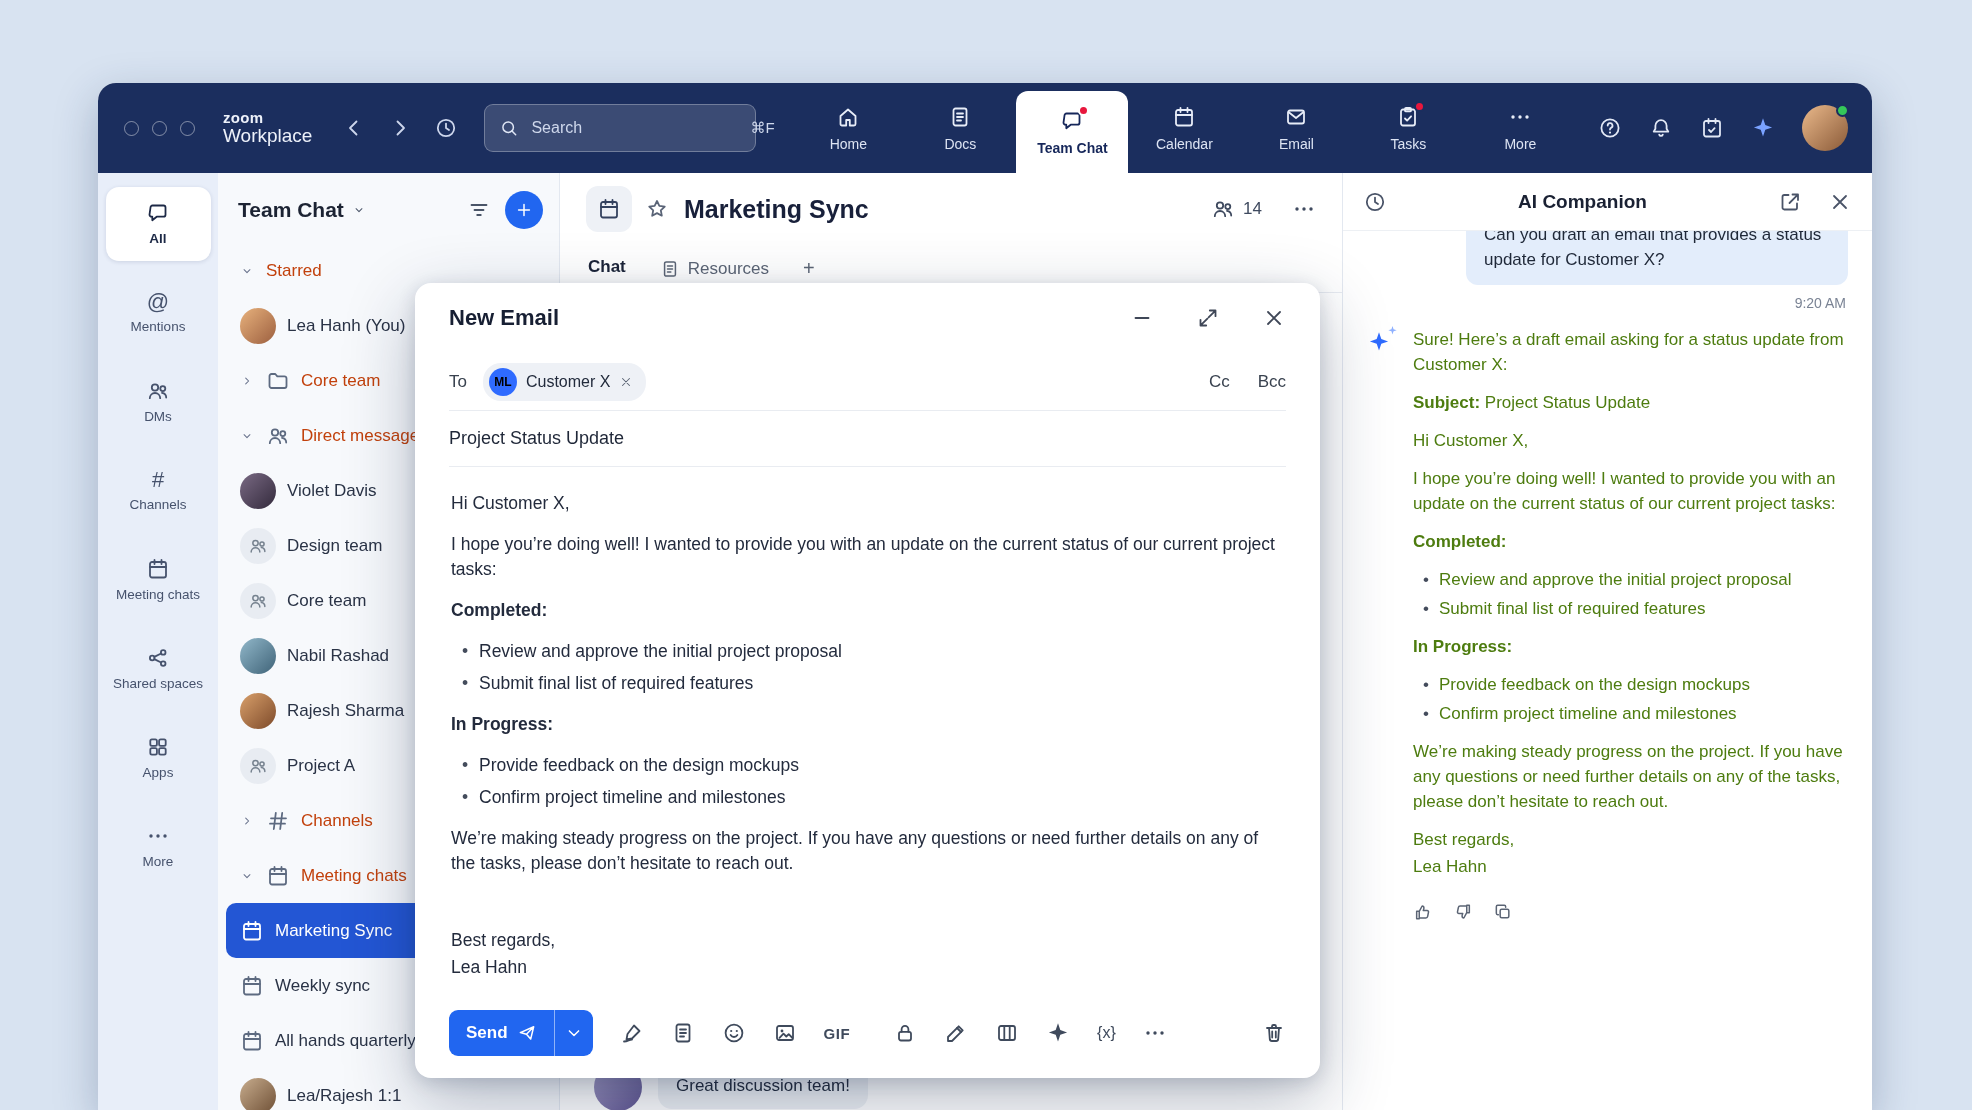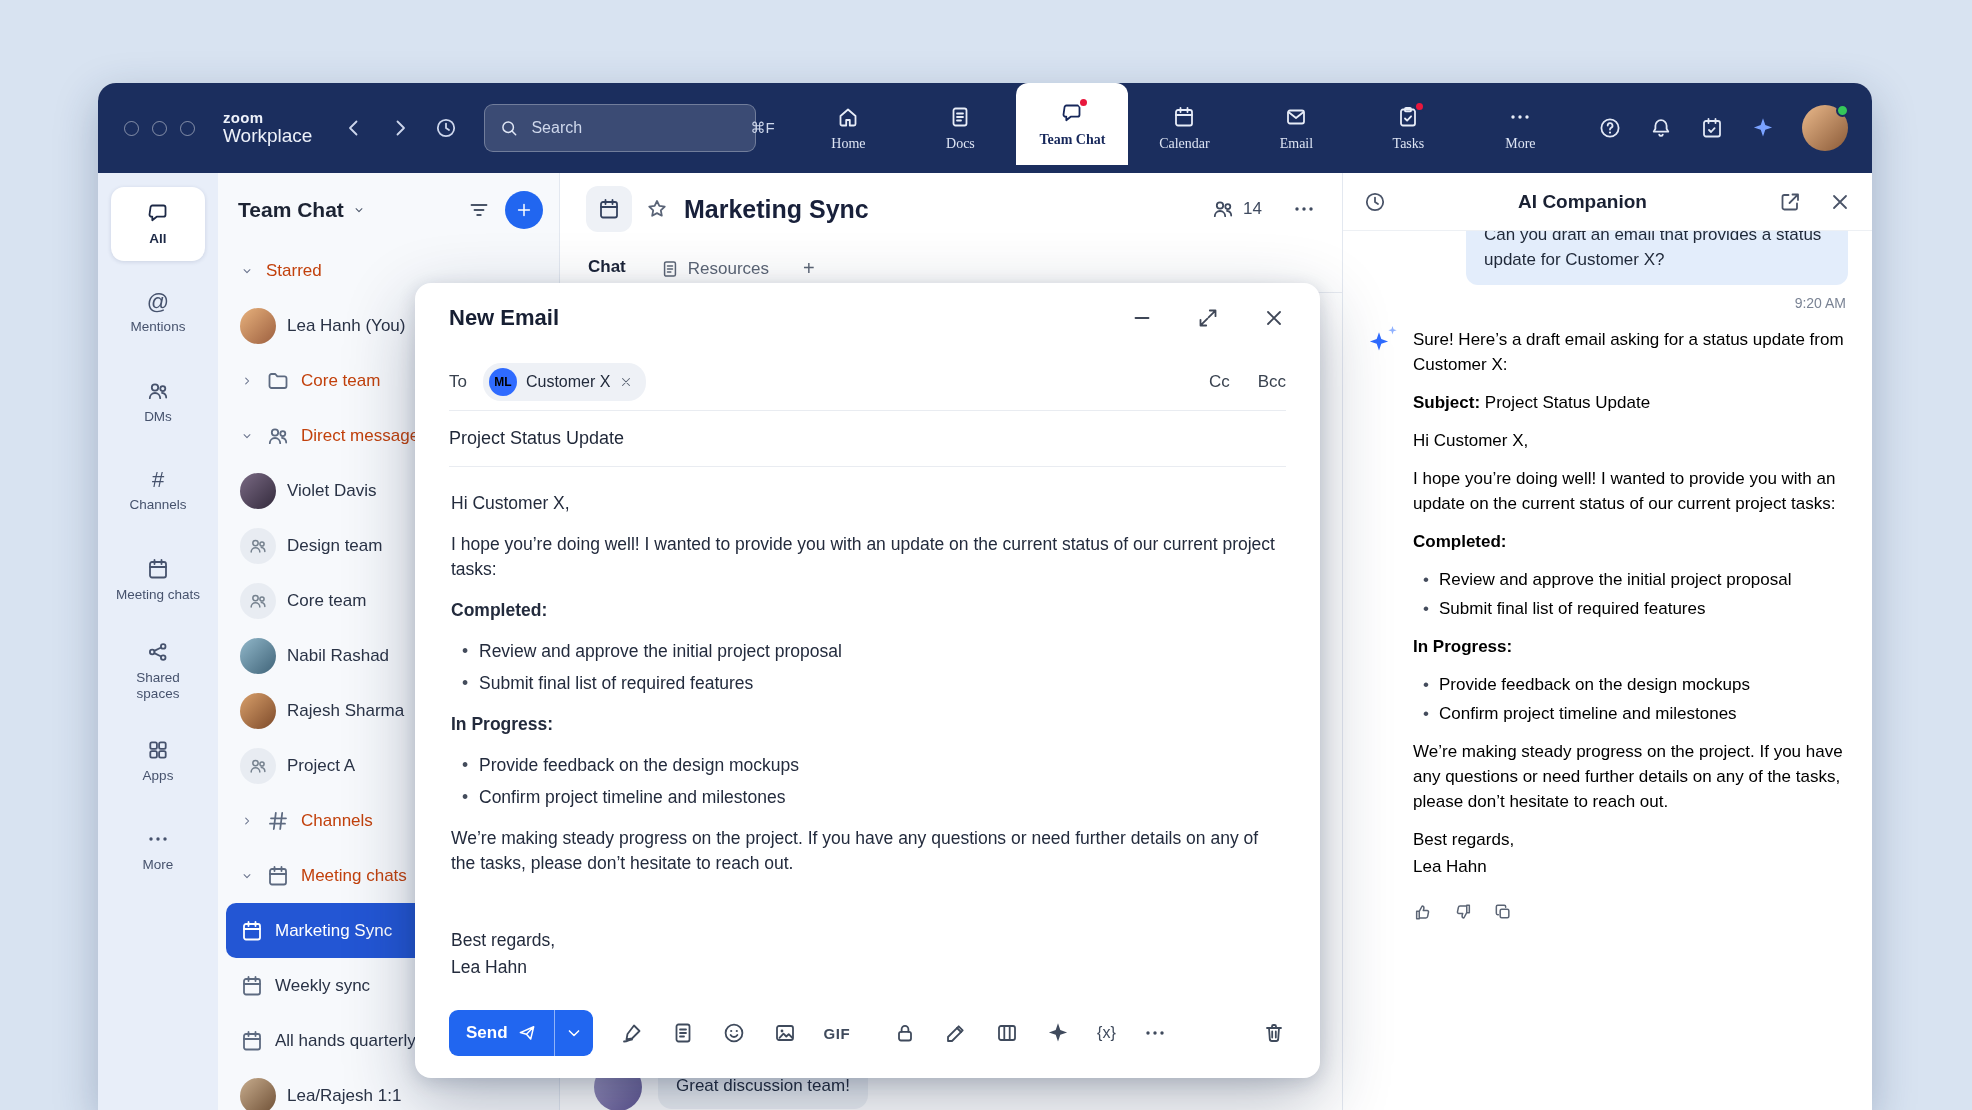--- a/index.html
+++ b/index.html
@@ -22,21 +22,21 @@
   .logo-zoom{font-size:15px;font-weight:700;letter-spacing:.3px;}
   .logo-wp{font-size:19px;}
   .nav-arrows{display:flex;align-items:center;gap:22px;margin-left:30px;color:#cdd6ec;}
   .searchbox{margin-left:26px;display:flex;align-items:center;gap:10px;width:272px;height:48px;
     border-radius:9px;background:rgba(255,255,255,.14);border:1px solid rgba(255,255,255,.28);
     padding:0 14px;color:#dfe6f5;}
   .searchbox input{flex:1;background:transparent;border:none;outline:none;color:#eef2fb;font-size:16px;
     font-family:"Liberation Sans",sans-serif;}
   .searchbox input::placeholder{color:#cfd8ec;}
   .search-shortcut{font-size:15px;color:#cfd8ec;}
-  .main-nav{display:flex;height:90px;margin-left:36px;font-family:Liberation Serif, serif;}
+  .main-nav{display:flex;align-items:flex-end;height:90px;margin-left:36px;}
   .nav-item{width:112px;height:90px;display:flex;flex-direction:column;align-items:center;justify-content:center;
     gap:7px;font-size:14px;color:#dde4f3;position:relative;cursor:default;}
   .nav-item .nico{position:relative;color:#e8edf8;}
   .nav-item.active{height:82px;background:#fff;border-radius:12px 12px 0 0;color:#16275a;font-weight:700;}
   .nav-item.active .nico{color:#16275a;}
   .red-dot{position:absolute;top:-4px;right:-5px;width:11px;height:11px;border-radius:50%;
     background:#e8173d;border:2px solid #fff;}
   .nav-item:not(.active) .red-dot{border-color:#1b2e5e;}
   .top-right{margin-left:auto;display:flex;align-items:center;gap:27px;color:#e2e8f5;}
   .tavatar{width:46px;height:46px;border-radius:50%;background:linear-gradient(135deg,#eab98b,#8a5a38);
@@ -44,21 +44,21 @@
   .presence{position:absolute;top:-1px;right:-1px;width:13px;height:13px;border-radius:50%;
     background:#35c759;border:2px solid #1b2e5e;}
   .ai-spark-top{color:#7aa2ff;}
 
   
   .content{flex:1;display:flex;min-height:0;}
 
   
   .rail{width:120px;background:#e8eef9;display:flex;flex-direction:column;align-items:center;
     padding-top:14px;gap:15px;}
-  .rail-item{width:94px;min-height:74px;display:flex;flex-direction:column;align-items:center;justify-content:center;
+  .rail-item{width:105px;min-height:74px;display:flex;flex-direction:column;align-items:center;justify-content:center;
     gap:6px;color:#46526d;font-size:13.5px;border-radius:13px;text-align:center;line-height:1.15;padding:8px 2px;}
   .rail-item.active{background:#fff;box-shadow:0 1px 4px rgba(25,45,90,.14);color:#1d2946;font-weight:700;}
   .rail-item .glyph{font-size:22px;line-height:22px;font-weight:400;}
 
   
   .sidebar{width:342px;background:#f7f9fc;border-right:1px solid #e3e8f0;display:flex;flex-direction:column;}
   .sb-header{display:flex;align-items:center;padding:18px 16px 12px 20px;}
   .sb-title{font-size:21px;font-weight:700;color:#1c2333;display:flex;align-items:center;gap:8px;}
   .sb-title .chv{color:#4a5568;}
   .sb-tools{margin-left:auto;display:flex;align-items:center;gap:14px;}
@@ -105,21 +105,21 @@
     border-bottom:1px solid #edf0f4;background:#fff;z-index:2;color:#4a5468;}
   .ai-title{flex:1;text-align:center;font-size:19px;font-weight:700;color:#1a2133;}
   .ai-body{flex:1;overflow:hidden;padding:0 24px;}
   .ai-user-wrap{display:flex;justify-content:flex-end;}
   .ai-user-bubble{margin-top:-22px;max-width:382px;background:#e3edfb;border-radius:12px;
     padding:13px 18px;font-size:17px;line-height:25px;color:#1f2838;}
   .ai-time{text-align:right;font-size:14px;color:#7a8394;margin:10px 2px 16px 0;}
   .ai-answer{display:flex;gap:14px;}
   .ai-spark{flex:none;width:32px;padding-top:3px;color:#2f6bff;position:relative;}
   .ai-spark .mini{position:absolute;left:20px;top:-2px;color:#8fb1ff;}
-  .ai-content{flex:1;font-size:17px;line-height:25px;color:#000000;min-width:0;}
+  .ai-content{flex:1;font-size:17px;line-height:25px;color:#4d7c0f;min-width:0;}
   .ai-content p{margin:0 0 13px;}
   .ai-content p.b,.ai-content strong{font-weight:700;}
   .ai-content ul{margin:0 0 13px;padding:0 0 0 26px;list-style:none;}
   .ai-content li{position:relative;margin-bottom:4px;}
   .ai-content li::before{content:"•";position:absolute;left:-16px;color:#444c5c;}
   .ai-sign{margin-bottom:2px !important;}
   .ai-actions{display:flex;gap:20px;color:#5b6474;margin:10px 0 0 46px;}
 
   
   .modal{position:absolute;left:317px;top:200px;width:905px;height:795px;background:#fff;border-radius:16px;

